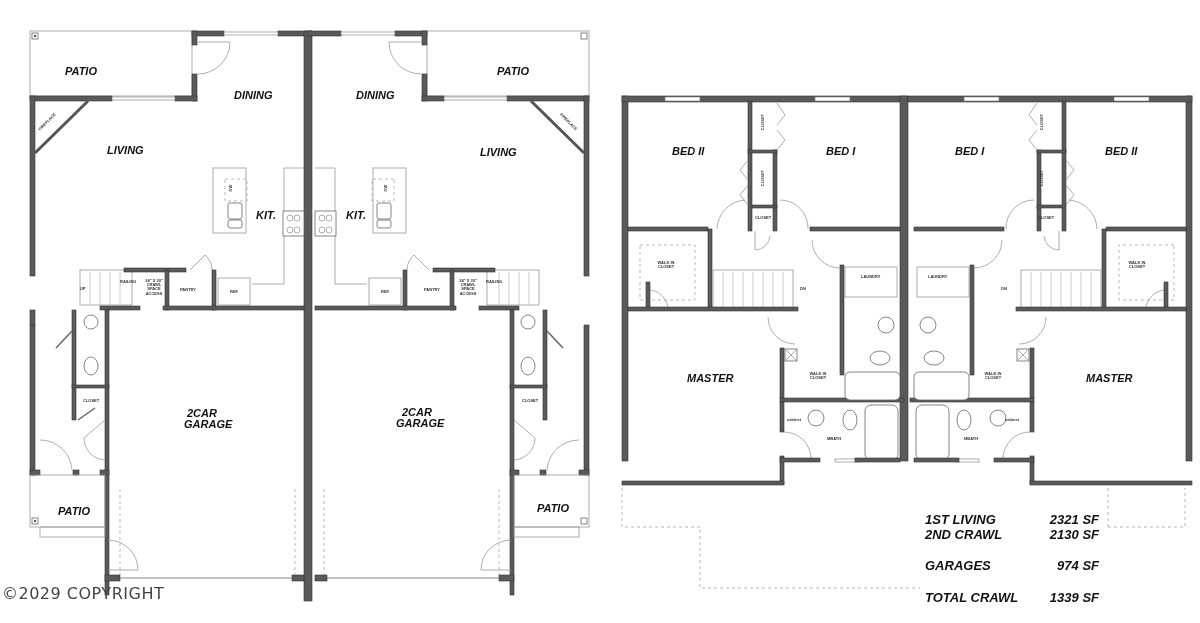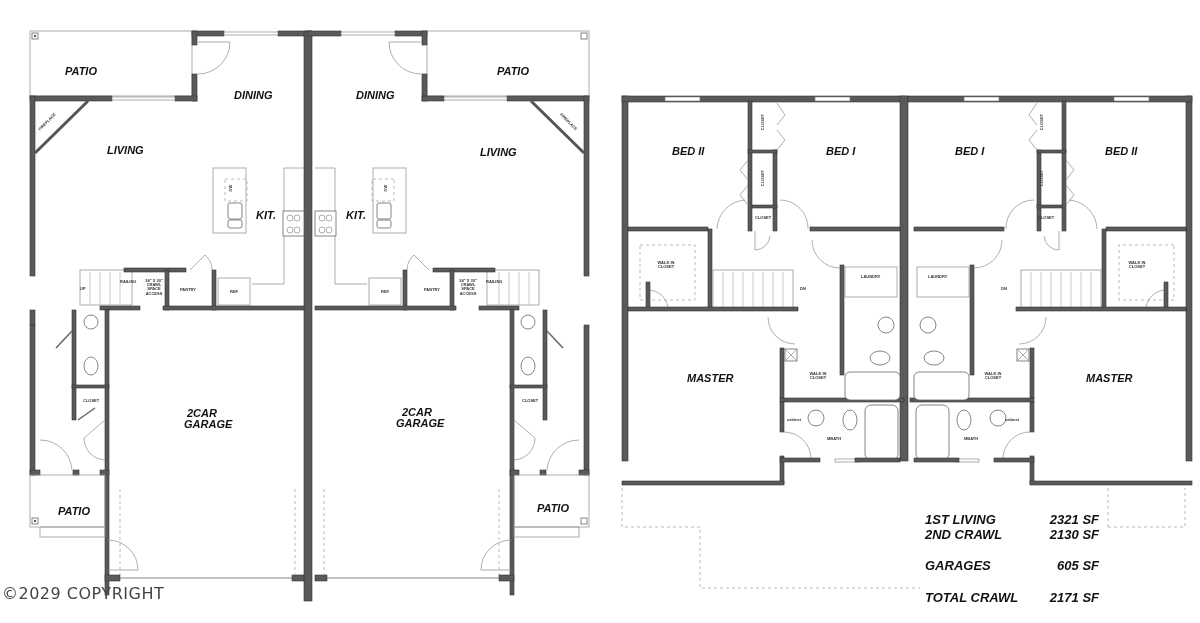--- a/index.html
+++ b/index.html
@@ -354,21 +354,21 @@
   <div class="area-row" style="top:0;">
     <span class="k">1ST LIVING</span>
     <span class="v">2321 SF</span>
   </div>
   <div class="area-row" style="top:15px;">
     <span class="k">2ND CRAWL</span>
     <span class="v">2130 SF</span>
   </div>
   <div class="area-row" style="top:46px;">
     <span class="k">GARAGES</span>
-    <span class="v">605 SF</span>
+    <span class="v">974 SF</span>
   </div>
   <div class="area-row" style="top:78px;">
     <span class="k">TOTAL CRAWL</span>
-    <span class="v">2171 SF</span>
+    <span class="v">1339 SF</span>
   </div>
 </div>
 
 <div class="copyright">©2029 COPYRIGHT</div>
 
 </body></html>

